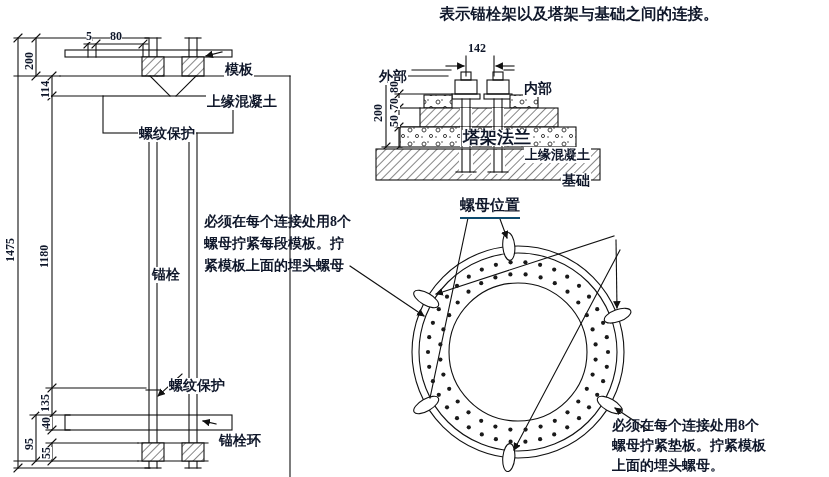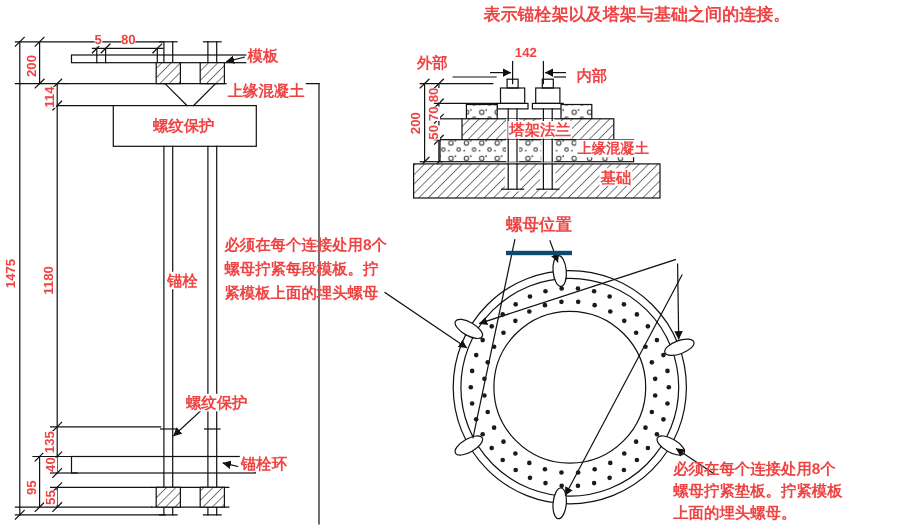--- a/index.html
+++ b/index.html
@@ -1,32 +1,32 @@
 <!DOCTYPE html>
 <html><head>
 <meta charset="utf-8">
 <style>
   html,body{margin:0;padding:0;background:#fff;}
   .canvas{
     position:relative;width:829px;height:477px;background:#fff;overflow:hidden;
-    font-family:Liberation Sans, sans-serif;color:#ef4444;
+    font-family:Liberation Serif, serif;color:#0f172a;
   }
   .art{position:absolute;left:0;top:0;width:829px;height:477px;}
   .lbl{position:absolute;font-weight:700;font-size:14px;line-height:16px;white-space:pre-line;}
-  .bg{background:#fff;padding:0 1px;}
+  .bg{background:#fff;padding:0 1px;margin-top:20px;}
   .dimv{
     position:absolute;font-weight:700;font-size:12px;line-height:12px;white-space:nowrap;
     transform:rotate(-90deg);transform-origin:0 0;background:#fff;
   }
   .dimh{position:absolute;font-weight:700;font-size:12px;line-height:12px;white-space:nowrap;background:#fff;}
   .hdr{position:absolute;left:340px;top:4px;width:478px;text-align:center;font-weight:700;font-size:15.5px;line-height:19px;}
   .u{text-decoration:underline;text-underline-offset:2px;}
   .note{position:absolute;font-weight:700;font-size:14px;line-height:22px;white-space:pre-line;}
   .note2{position:absolute;font-weight:700;font-size:14px;line-height:20px;white-space:pre-line;}
-  .underl{border-bottom:4px solid #0c4a6e;padding-bottom:15px;}
+  .underl{border-bottom:2px solid #0c4a6e;padding-bottom:4px;}
   .ctr{text-align:center;background:#fff;}
 </style>
 </head>
 <body>
 
 <div class="canvas">
 
   <svg class="art" viewBox="0 0 829 477">
     <defs>
       <pattern id="hatch" patternUnits="userSpaceOnUse" width="6" height="6" patternTransform="rotate(45)">
@@ -282,23 +282,23 @@
   <div class="dimv" style="left:38px;top:268px;">1180</div>
   <div class="dimv" style="left:39px;top:412px;">135</div>
   <div class="dimv" style="left:40px;top:429px;">40</div>
   <div class="dimv" style="left:23px;top:450px;">95</div>
   <div class="dimv" style="left:40px;top:459px;">55</div>
   <div class="dimh" style="left:86px;top:30px;">5</div>
   <div class="dimh" style="left:110px;top:30px;">80</div>
 
   <div class="lbl bg" style="left:378px;top:49px;">外部</div>
   <div class="lbl bg" style="left:523px;top:61px;">内部</div>
-  <div class="lbl bg" style="left:462px;top:110px;font-size:14px;">塔架法兰</div>
+  <div class="lbl bg" style="left:462px;top:110px;font-size:17px;">塔架法兰</div>
   <div class="lbl bg" style="left:524px;top:127px;font-size:13px;">上缘混凝土</div>
-  <div class="lbl bg" style="left:545px;top:153px;text-align:right;">基础</div>
+  <div class="lbl bg" style="left:561px;top:153px;text-align:right;">基础</div>
 
   <div class="dimh" style="left:468px;top:42px;">142</div>
   <div class="dimv" style="left:388px;top:93px;">80</div>
   <div class="dimv" style="left:388px;top:110px;">70</div>
   <div class="dimv" style="left:388px;top:127px;">50</div>
   <div class="dimv" style="left:372px;top:122px;">200</div>
 
   <div class="lbl underl" style="left:460px;top:197px;font-size:15px;">螺母位置</div>
   <div class="note" style="left:204px;top:211px;">必须在每个连接处用8个
 螺母拧紧每段模板。拧

